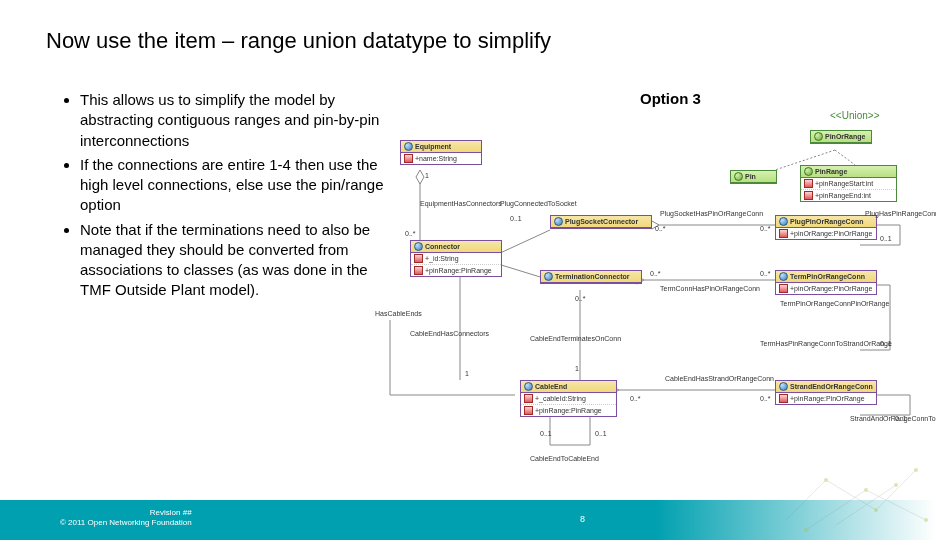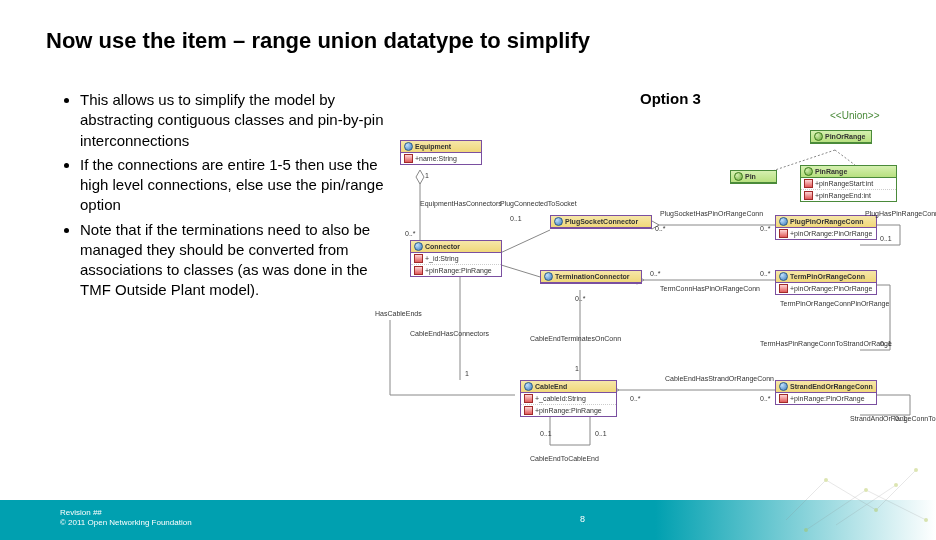--- a/index.html
+++ b/index.html
@@ -15,21 +15,21 @@
   .slide {
     position: relative;
     width: 936px;
     height: 540px;
   }
   .title {
     position: absolute;
     left: 46px;
     top: 28px;
     font-size: 22px;
-    font-weight: bold;
+    font-weight: normal;
     color: #000;
   }
   .bullets {
     position: absolute;
     left: 62px;
     top: 90px;
     width: 330px;
     font-size: 15px;
     line-height: 1.35;
     color: #000;
@@ -142,20 +142,21 @@
     fill: #fff;
     stroke: #888;
   }
   .footer {
     position: absolute;
     left: 0;
     bottom: 0;
     width: 936px;
     height: 40px;
     background: linear-gradient(90deg, #00a0b0 0%, #00a0b0 70%, #ffffff 100%);
+    text-align: right;
   }
   .footer .rev {
     position: absolute;
     left: 60px;
     top: 8px;
     font-size: 8px;
     color: #fff;
     line-height: 1.3;
   }
   .footer .pagenum {
@@ -176,22 +177,22 @@
 </style>
 </head>
 <body>
 
 <div class="slide">
 
   <div class="title">Now use the item – range union datatype to simplify</div>
 
   <div class="bullets">
     <ul>
-      <li>This allows us to simplify the model by abstracting contiguous classes and pin-by-pin interconnections</li>
-      <li>If the connections are entire 1-5 then use the high level connections, else use the pin/range option</li>
+      <li>This allows us to simplify the model by abstracting contiguous ranges and pin-by-pin interconnections</li>
+      <li>If the connections are entire 1-4 then use the high level connections, else use the pin/range option</li>
       <li>Note that if the terminations need to also be managed they should be converted from associations to classes (as was done in the TMF Outside Plant model).</li>
     </ul>
   </div>
 
   <div class="option-label">Option 3</div>
   <div class="union-label">&lt;&lt;Union&gt;&gt;</div>
 
   <div class="diagram">
 
     <svg class="lines">

